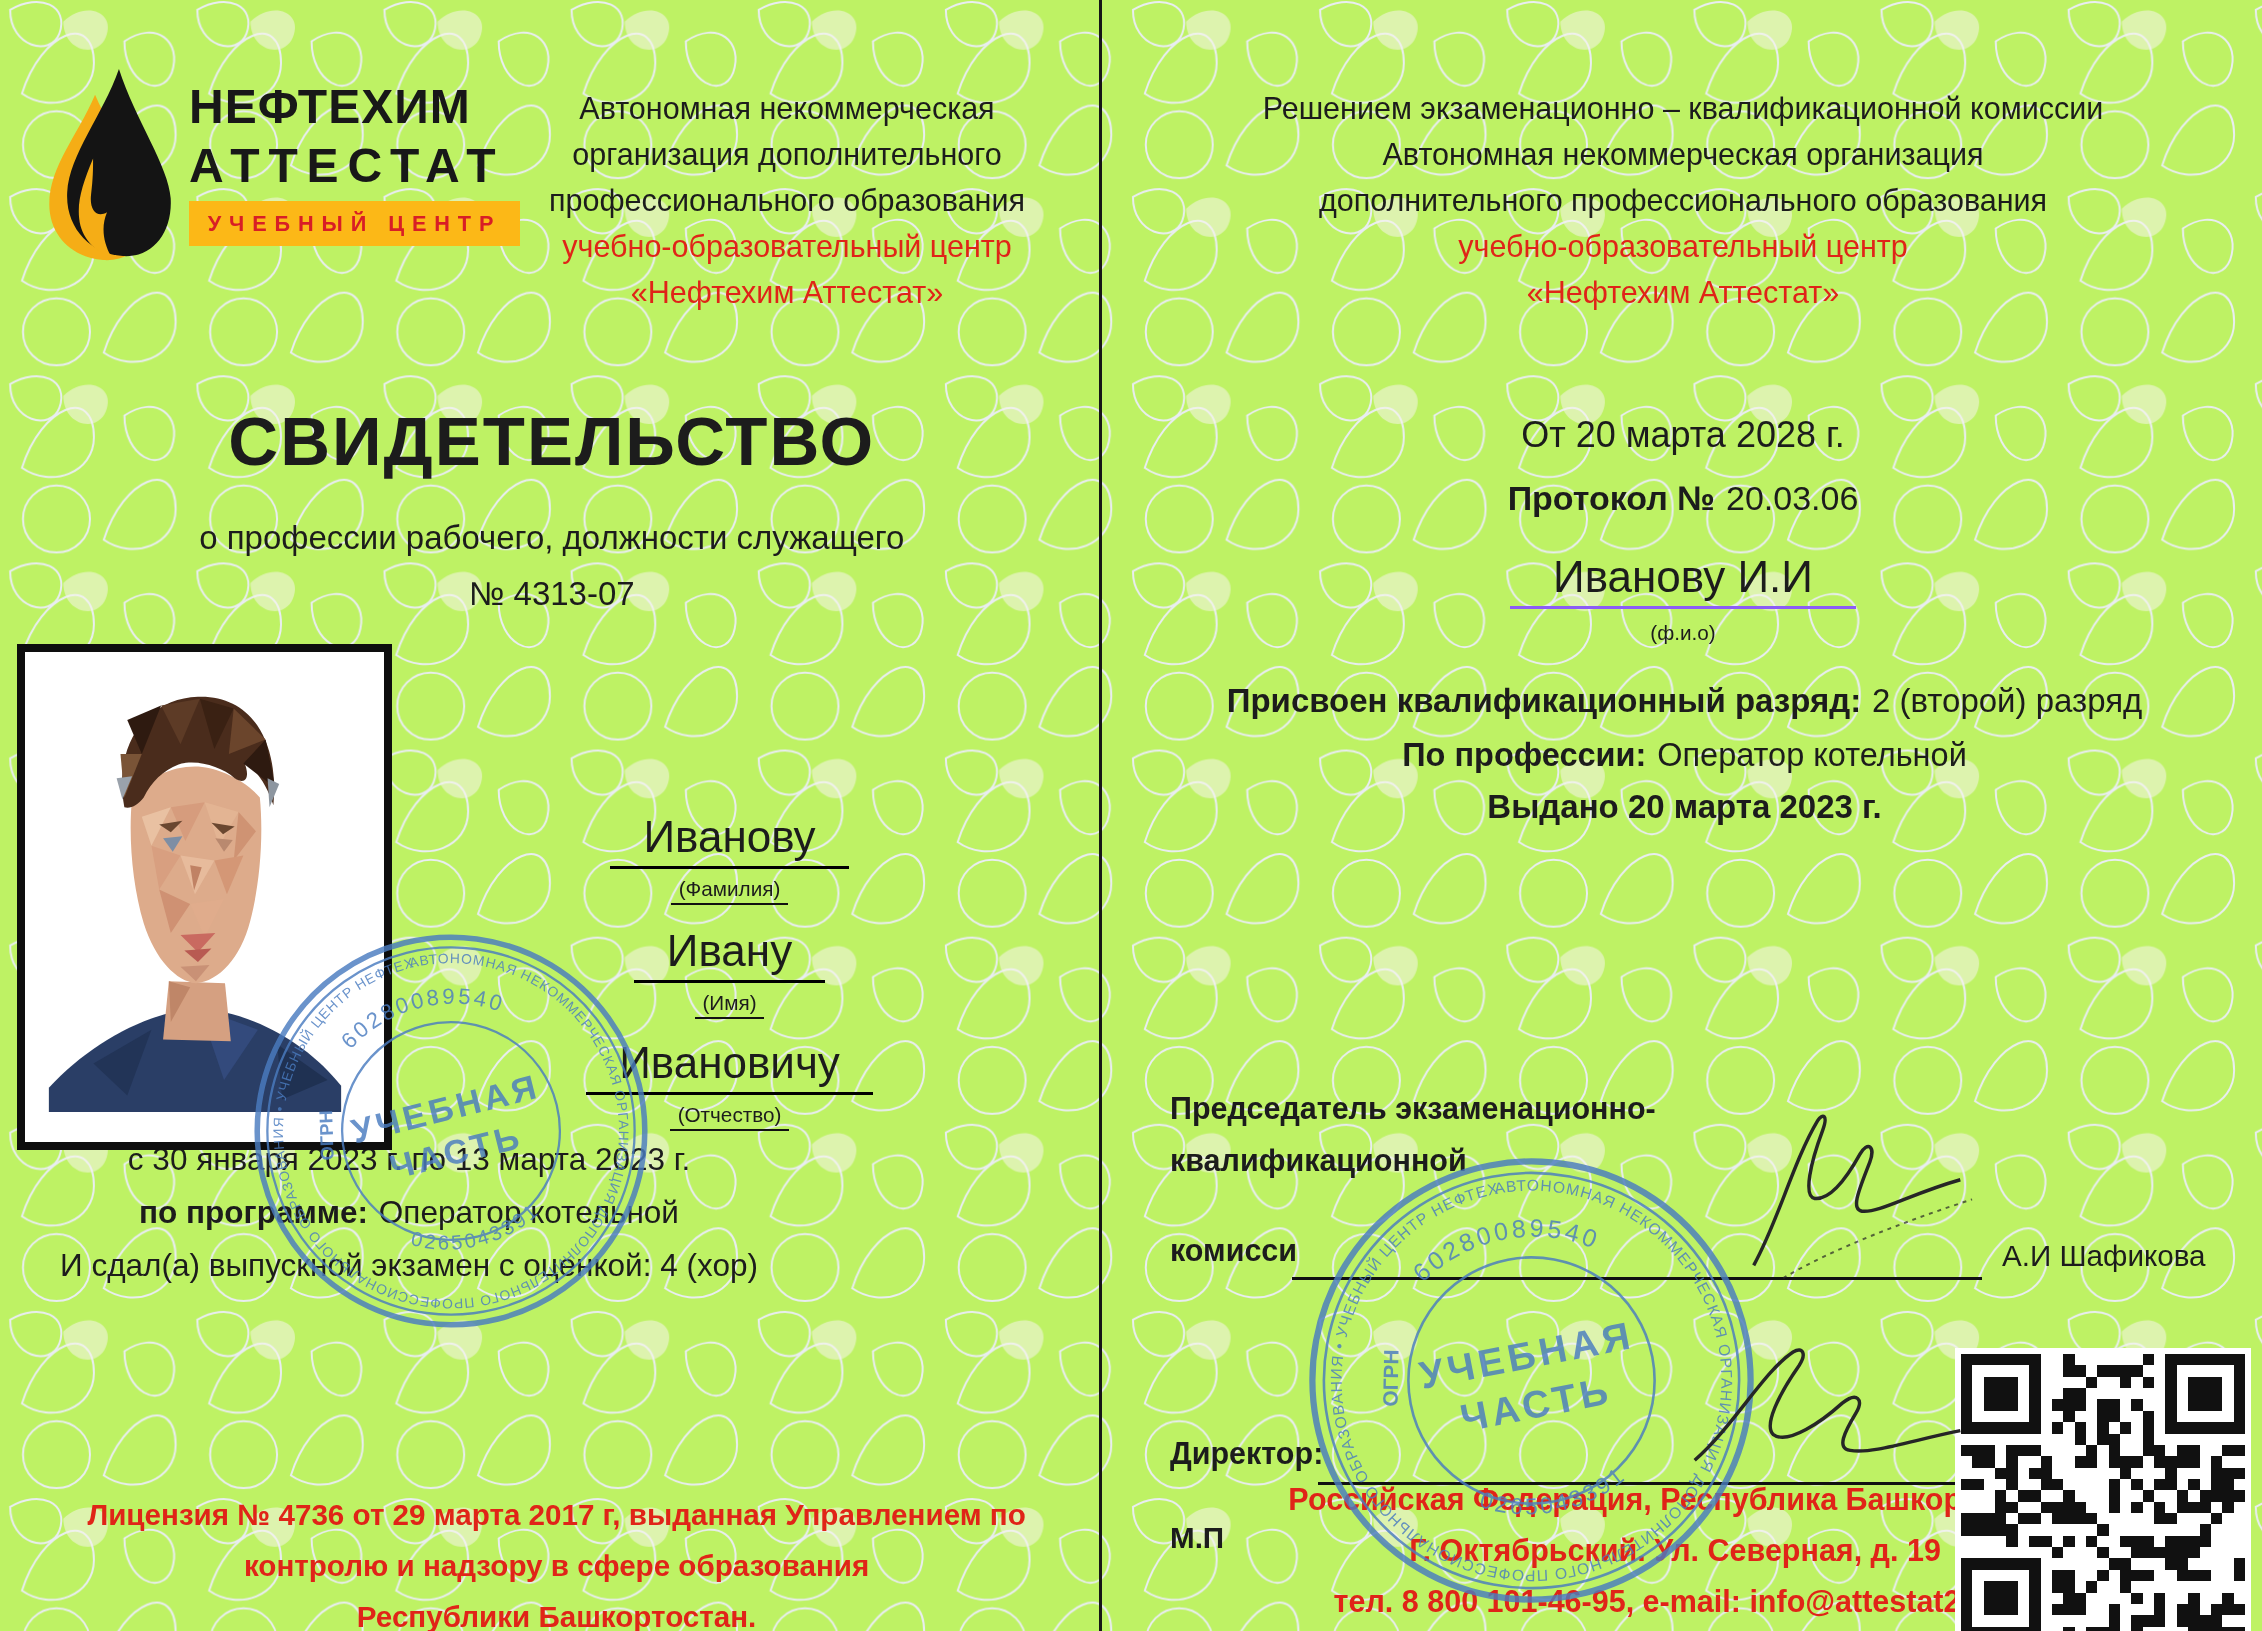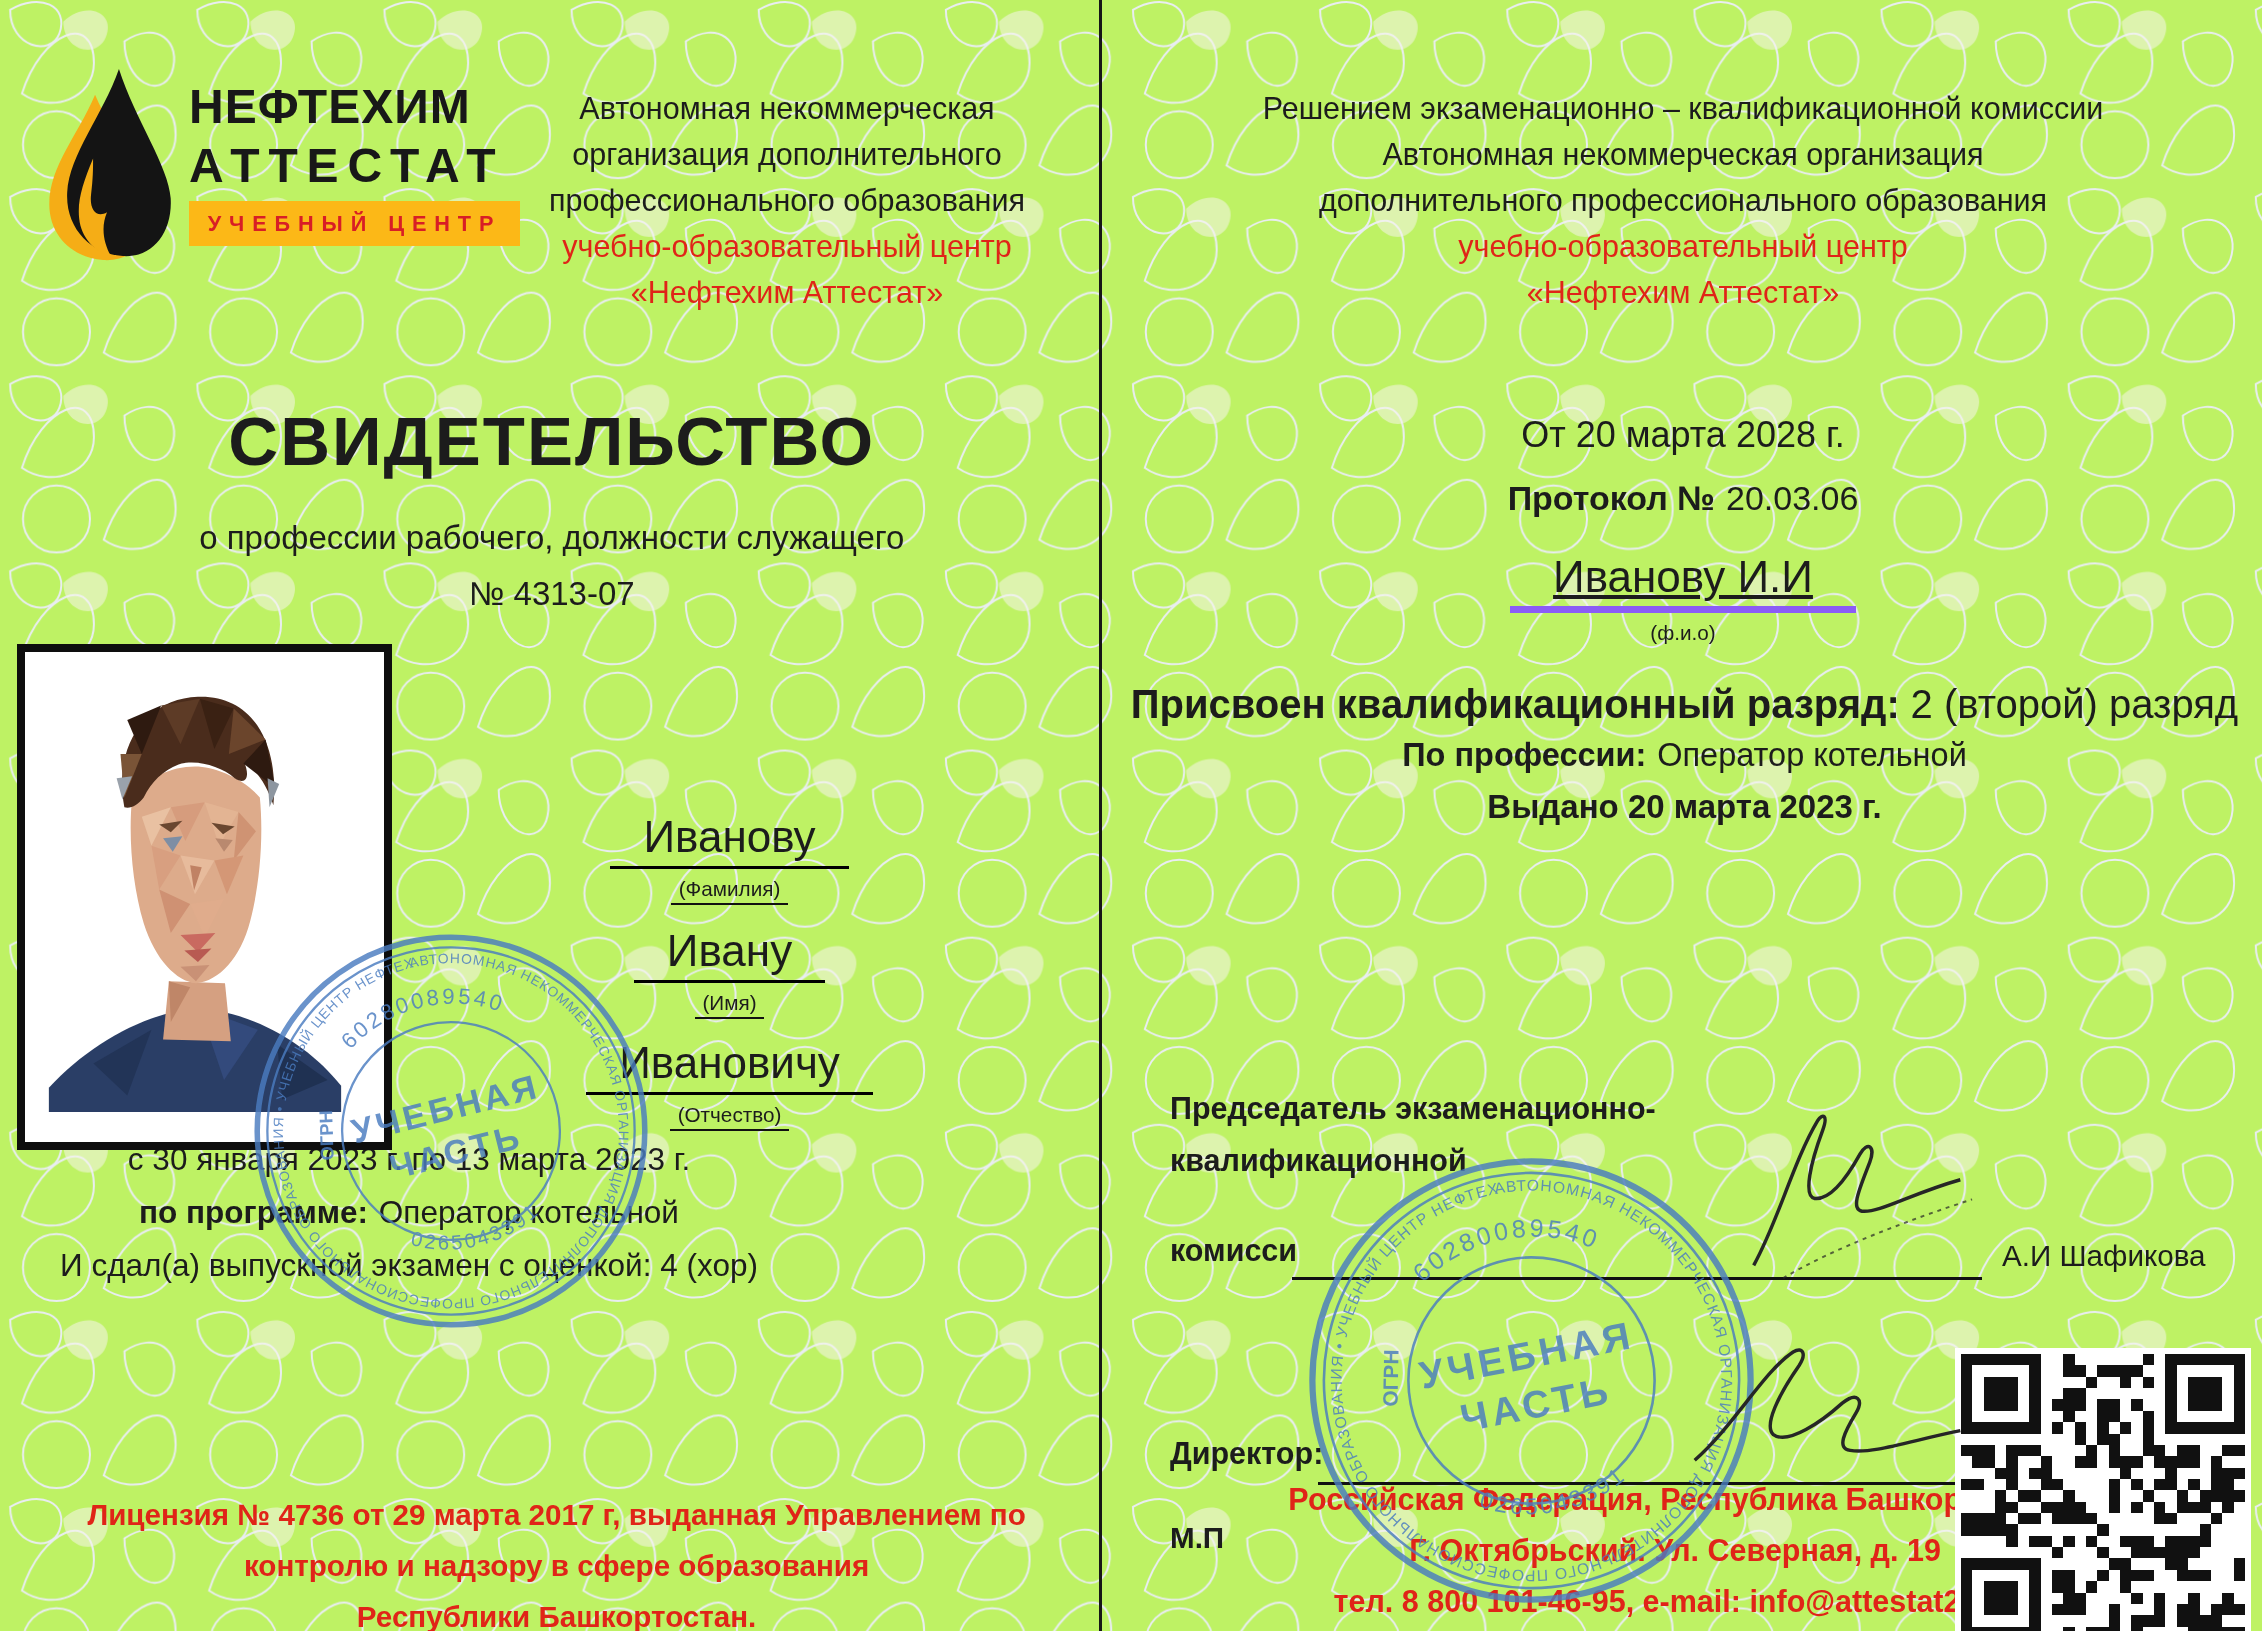--- a/index.html
+++ b/index.html
@@ -43,23 +43,23 @@
   .nm-last{top:812px;} .nl-last{top:877px;}
   .nm-first{top:926px;} .nl-first{top:991px;}
   .nm-middle{top:1038px;} .nl-middle{top:1103px;}
 
   .l-body{left:0;top:1133px;width:818px;font-size:31.5px;line-height:53px;}
   .l-license{left:29.6px;top:1489px;width:1054px;font-size:29.6px;line-height:51px;font-weight:bold;}
 
   .r-date{left:1143px;top:414px;width:1080px;font-size:36px;}
   .r-protocol{left:1143px;top:479px;width:1080px;font-size:34px;}
   .r-fio{left:1143px;top:552px;width:1080px;font-size:44px;}
-  .r-fio span{display:inline-block;border-bottom:7px solid #8b5cf6;padding:0 43px 3.9px;text-decoration:underline;}
+  .r-fio span{display:inline-block;border-bottom:3px solid #8b5cf6;padding:0 43px 3.9px;}
   .r-fio-label{left:1143px;top:621px;width:1080px;font-size:20.7px;}
-  .r-grade{left:1113px;top:682px;width:1143px;font-size:40px;}
+  .r-grade{left:1113px;top:682px;width:1143px;font-size:33px;}
   .r-prof{left:1113px;top:737px;width:1143px;font-size:32.5px;}
   .r-issued{left:1113px;top:788px;width:1143px;font-size:33px;font-weight:bold;}
 
   .sig-label{left:1170px;font-size:30.5px;font-weight:bold;}
   .sl1{top:1091px;} .sl2{top:1143px;} .sl3{top:1233px;}
   .sig-line{border-top:3px solid #111;height:0;}
   .line-chair{left:1292px;top:1277px;width:690px;}
   .line-dir{left:1318px;top:1482px;width:662px;}
   .sig-name{font-size:29.6px;}
   .name-chair{left:2002px;top:1239px;}

